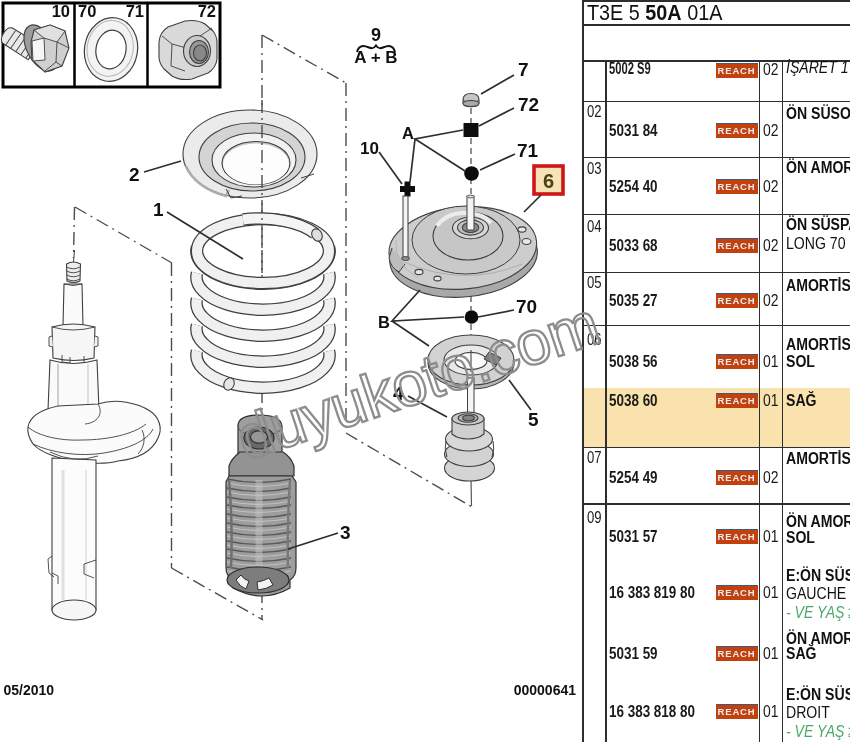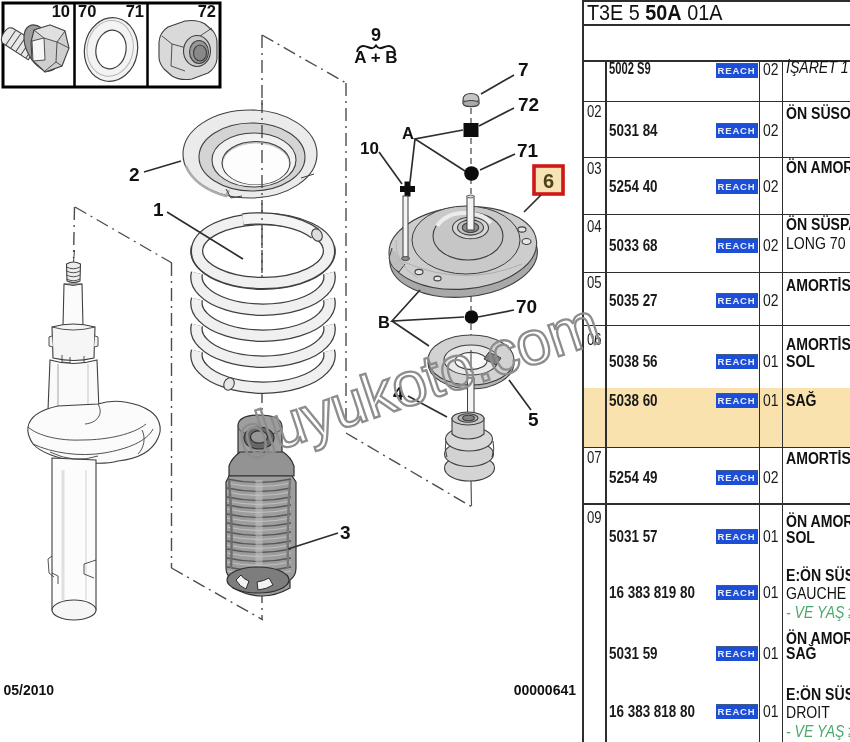--- a/index.html
+++ b/index.html
@@ -6,21 +6,21 @@
 body{width:850px;height:742px;position:relative;overflow:hidden;background:#fff;
   font-family:"Liberation Sans",sans-serif;}
 .abs{position:absolute;}
 .hl{position:absolute;background:#2e2e2e;left:582px;width:268px;height:1.5px;}
 .vl{position:absolute;background:#2e2e2e;width:1.5px;}
 .num{position:absolute;left:587px;font-size:16px;color:#1a1a1a;line-height:16px;transform:scaleX(0.82);transform-origin:left top;}
 .part{position:absolute;left:608.5px;font-size:16px;font-weight:bold;color:#1a1a1a;line-height:16px;white-space:nowrap;transform:scaleX(0.84);transform-origin:left top;}
 .qty{position:absolute;left:762.5px;font-size:16px;color:#1a1a1a;line-height:16px;transform:scaleX(0.87);transform-origin:left top;}
 .desc{position:absolute;left:785.5px;font-size:16px;font-weight:bold;color:#111;line-height:16px;white-space:nowrap;transform:scaleX(0.88);transform-origin:left top;}
 .descn{font-weight:normal;}
-.reach{position:absolute;left:715.5px;width:42px;height:15px;background:#1d4ed8;color:#e8edf6;
+.reach{position:absolute;left:715.5px;width:42px;height:15px;background:#c2410c;color:#e8edf6;
   font-size:9.5px;font-weight:bold;text-align:center;line-height:15.5px;letter-spacing:0.8px;
   box-shadow:inset 0 1px 0 #3d5a85;}
 .grn{color:#4aa86a;font-style:italic;font-weight:normal;}
 </style>
 </head>
 <body>
 
 <div class="abs" id="tablearea">
   <div class="abs" style="left:587px;top:0px;font-size:22.5px;color:#111;white-space:nowrap;transform:scaleX(0.88);transform-origin:left top;">T3E 5 <b>50A</b> 01A</div>
 

